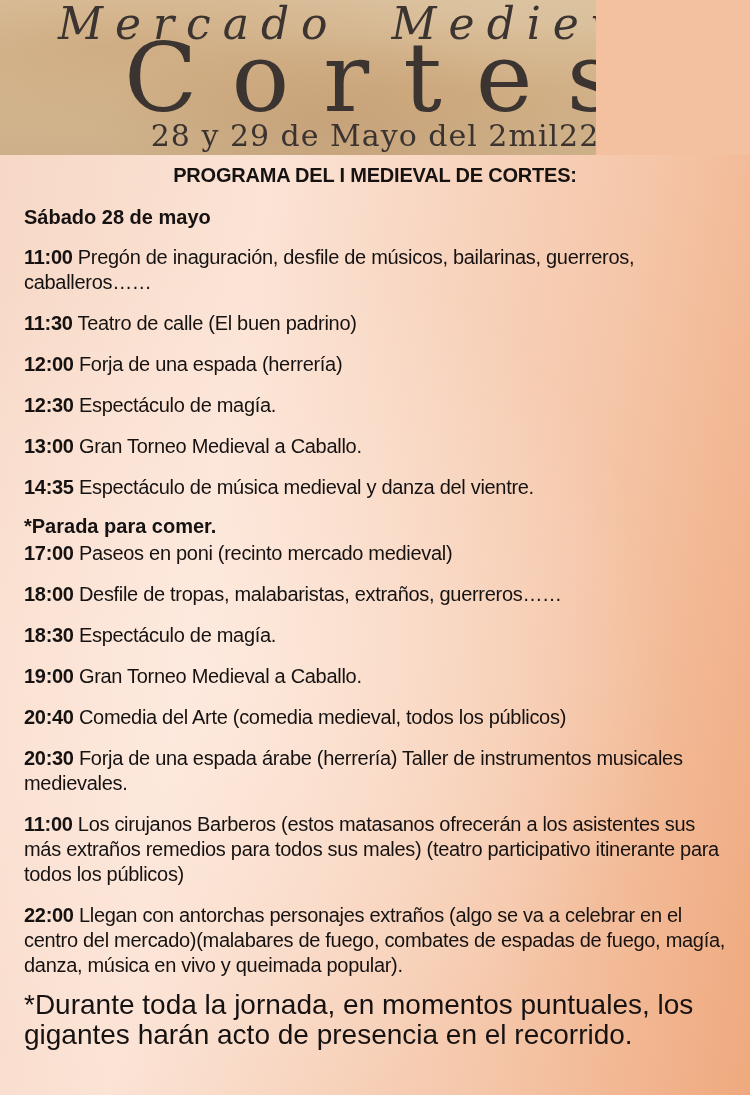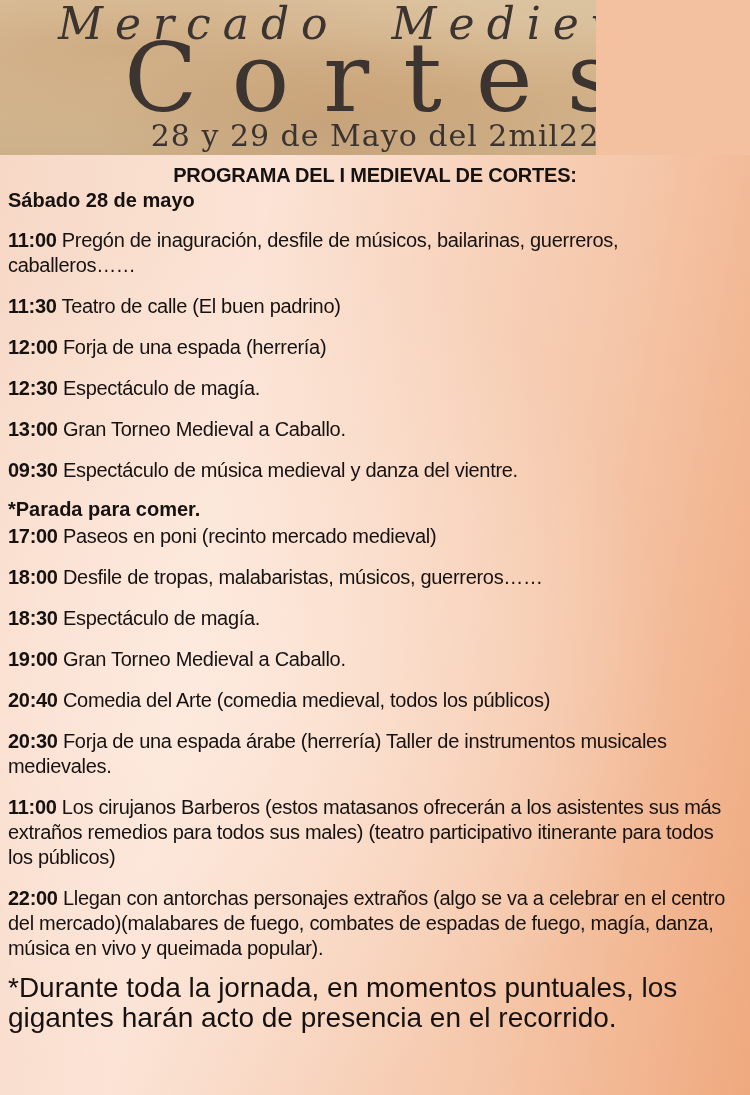--- a/index.html
+++ b/index.html
@@ -35,26 +35,26 @@
     text-align: center; letter-spacing: 1px;
   }
   .content {
     position: absolute; left: 0; top: 155px; width: 750px; height: 940px;
     background: linear-gradient(100deg, #f7d8c6 0%, #fbe3d5 30%, #f5c7aa 70%, #efa97e 100%);
   }
   .content::before {
     content: ""; position: absolute; inset: 0;
     background: radial-gradient(ellipse at 30% 55%, rgba(255,240,230,0.55), transparent 60%);
   }
-  .inner { position: relative; padding: 0 8px; color: #161212; }
+  .inner { position: relative; padding: 0 24px; color: #161212; }
   .title {
     font-weight: bold; font-size: 20px; text-align: center; margin-top: 9px;
     letter-spacing: -0.2px;
   }
-  .day { font-weight: bold; font-size: 20px; margin-top: 2px; }
+  .day { font-weight: bold; font-size: 20px; margin-top: 19px; }
   .item { font-size: 20px; line-height: 25px; margin-top: 16px; letter-spacing: -0.3px; }
   .item.tight { margin-top: 2px; }
   .item .time { font-weight: bold; }
   .note { font-weight: bold; font-size: 20px; margin-top: 14px; line-height: 25px; }
   .closing { font-weight: normal; font-size: 28px; line-height: 30px; margin-top: 12px; }
 </style>
 </head>
 <body>
 
 <div class="header">
@@ -66,26 +66,26 @@
 <div class="content">
   <div class="inner">
     <div class="title">PROGRAMA DEL I MEDIEVAL DE CORTES:</div>
     <div class="day">Sábado 28 de mayo</div>
 
     <div class="item"><span class="time">11:00</span><span> Pregón de inaguración, desfile de músicos, bailarinas, guerreros, caballeros……</span></div>
     <div class="item"><span class="time">11:30</span><span> Teatro de calle (El buen padrino)</span></div>
     <div class="item"><span class="time">12:00</span><span> Forja de una espada (herrería)</span></div>
     <div class="item"><span class="time">12:30</span><span> Espectáculo de magía.</span></div>
     <div class="item"><span class="time">13:00</span><span> Gran Torneo Medieval a Caballo.</span></div>
-    <div class="item"><span class="time">09:30</span><span> Espectáculo de música medieval y danza del vientre.</span></div>
+    <div class="item"><span class="time">14:35</span><span> Espectáculo de música medieval y danza del vientre.</span></div>
 
     <div class="note">*Parada para comer.</div>
 
     <div class="item tight"><span class="time">17:00</span><span> Paseos en poni (recinto mercado medieval)</span></div>
-    <div class="item"><span class="time">18:00</span><span> Desfile de tropas, malabaristas, músicos, guerreros……</span></div>
+    <div class="item"><span class="time">18:00</span><span> Desfile de tropas, malabaristas, extraños, guerreros……</span></div>
     <div class="item"><span class="time">18:30</span><span> Espectáculo de magía.</span></div>
     <div class="item"><span class="time">19:00</span><span> Gran Torneo Medieval a Caballo.</span></div>
     <div class="item"><span class="time">20:40</span><span> Comedia del Arte (comedia medieval, todos los públicos)</span></div>
     <div class="item"><span class="time">20:30</span><span> Forja de una espada árabe  (herrería) Taller de instrumentos musicales medievales.</span></div>
     <div class="item"><span class="time">11:00</span><span> Los cirujanos Barberos (estos matasanos ofrecerán a los asistentes sus más extraños remedios  para todos sus males) (teatro participativo itinerante para todos los públicos)</span></div>
     <div class="item"><span class="time">22:00</span><span> Llegan con antorchas personajes extraños (algo se va a celebrar en el centro del mercado)(malabares de fuego, combates de espadas de fuego, magía, danza, música en vivo y queimada popular).</span></div>
 
     <div class="closing">*Durante toda la jornada, en momentos puntuales, los gigantes harán acto de presencia en el recorrido.</div>
   </div>
 </div>

